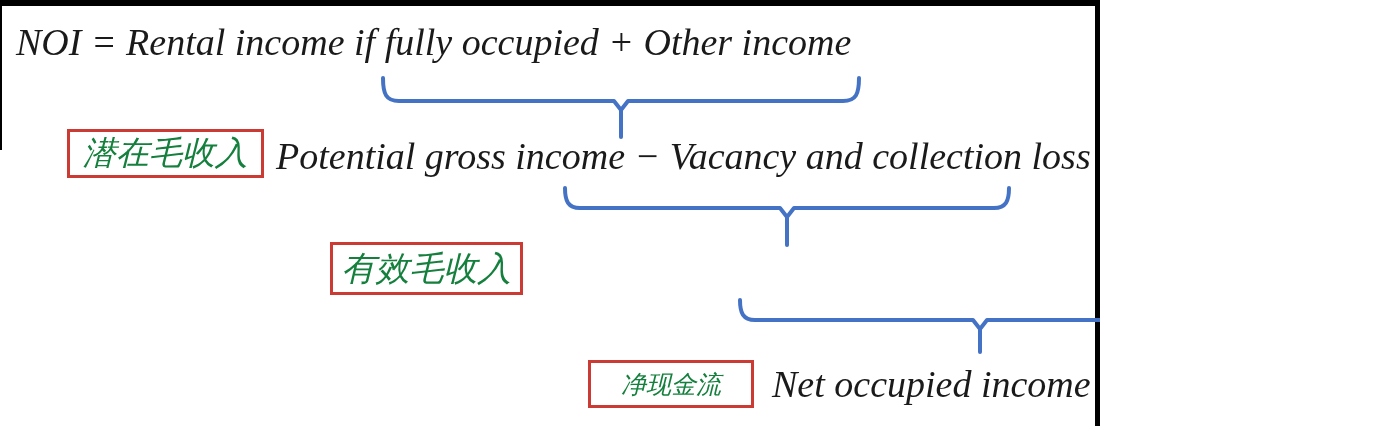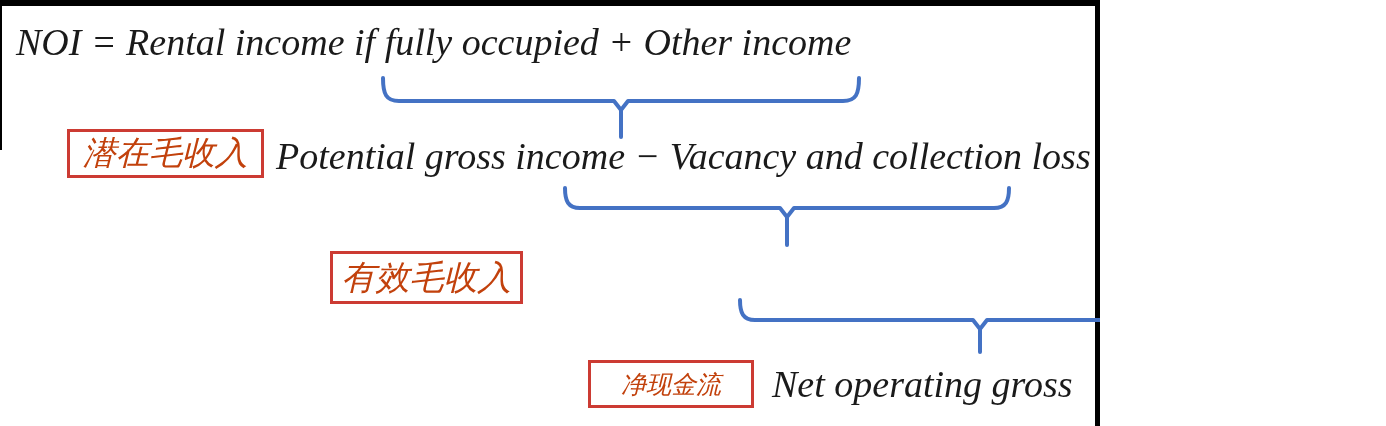--- a/index.html
+++ b/index.html
@@ -26,28 +26,28 @@
   }
   .title-line{left:16px;top:20px;}
   .row2-text{left:276px;top:134px;}
   .row3-text{left:545px;top:247px;}
   .row4-text{left:772px;top:362px;}
 
   .tag-box{
     position:absolute;
     box-sizing:border-box;
     border:3px solid #cc3b33;
-    color:#c2410c;
+    color:#15803d;
     display:flex;align-items:center;justify-content:center;
     font-family:"Liberation Sans", sans-serif;
     white-space:nowrap;
     background:#ffffff;
   }
   .tag-row2{left:67px;top:129px;width:197px;height:49px;font-size:33px;}
-  .tag-row3{left:330px;top:242px;width:193px;height:53px;font-size:34px;margin-top:9px;}
+  .tag-row3{left:330px;top:242px;width:193px;height:53px;font-size:34px;}
   .tag-row4{left:588px;top:360px;width:166px;height:48px;font-size:25px;}
 
   .brace{position:absolute;}
   .brace path{fill:none;stroke:#4472c4;stroke-width:4;stroke-linecap:round;stroke-linejoin:round;}
 </style>
 </head>
 <body>
 
 <div class="canvas">
 
@@ -77,15 +77,15 @@
   </div>
 
   <svg class="brace" style="left:737px;top:296px;" width="482" height="60" viewBox="0 0 482 60">
     <path d="M 3 4 C 3 17, 6 24, 18 24 L 236 24 L 243 33 L 250 24 L 461 24 C 473 24, 476 17, 476 4"></path>
     <path d="M 243 33 L 243 56"></path>
   </svg>
 
   <div class="tag-box tag-row4">
     <span>净现金流</span>
   </div>
-  <div class="formula-text row4-text">Net operating gross</div>
+  <div class="formula-text row4-text">Net occupied income</div>
 
 </div>
 
 </body></html>

